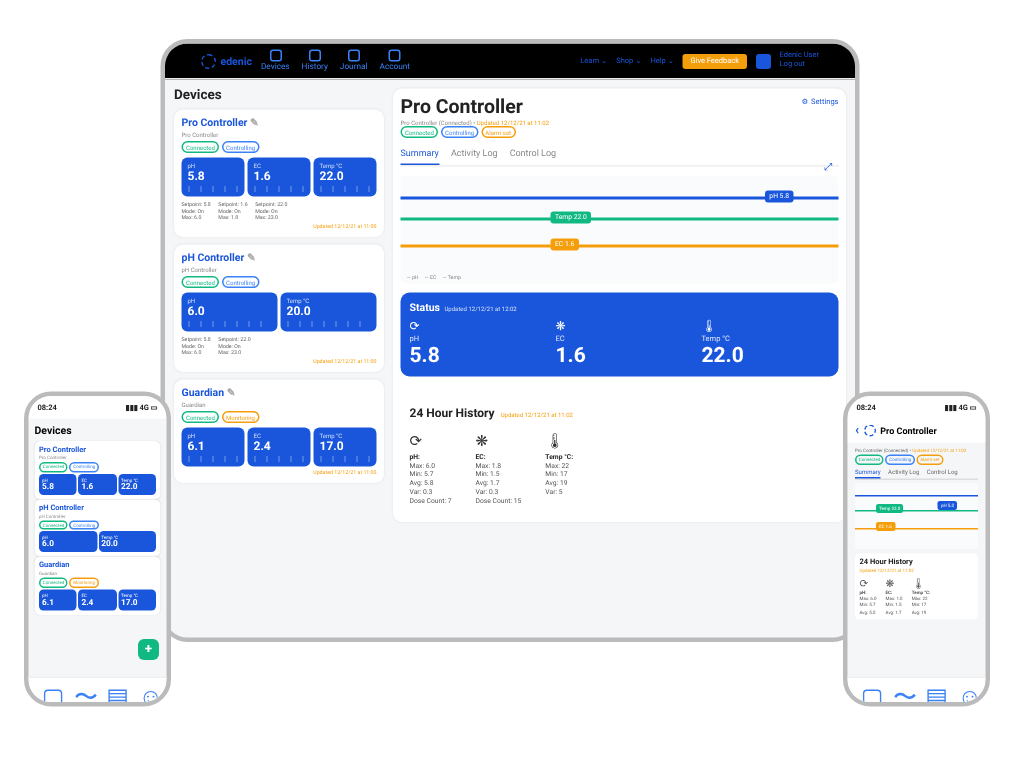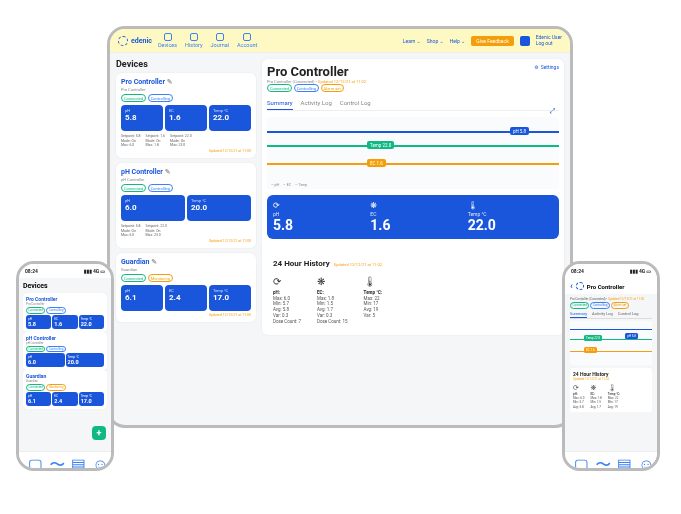--- a/index.html
+++ b/index.html
@@ -1,21 +1,21 @@
 <!DOCTYPE html>
 <html><head>
 <meta charset="utf-8">
 <style>
 *{box-sizing:border-box;margin:0;padding:0;font-family:-apple-system,BlinkMacSystemFont,"Segoe UI",Roboto,sans-serif}
 body{background:#fff;width:681px;height:514px;position:relative;overflow:hidden}
 .frame{position:absolute;border:3px solid #bbb;border-radius:18px;background:#f5f6f8;overflow:hidden}
 .tablet{width:466px;height:402px;left:107px;top:26px}
 .phone{width:98px;height:210px;left:16px;top:261px}
 .phoner{width:98px;height:210px;left:562px;top:261px}
-.tab-head{display:flex;align-items:center;padding:4px 8px;background:#fef9c3;border-bottom:1px solid #eee;font-size:7px}
+.tab-head{display:flex;align-items:center;padding:4px 24px;background:#000000;border-bottom:1px solid #eee;font-size:7px}
 .logo{display:flex;align-items:center;gap:3px;color:#1a56db;font-weight:700;margin-right:6px}
 .logo-icon{width:10px;height:10px;border:1.2px dashed #1a56db;border-radius:50%}
 .nav{display:flex;gap:8px;color:#3b82f6}
 .nav-item{display:flex;flex-direction:column;align-items:center;gap:1px;font-size:5.5px}
 .nav-ico{width:8px;height:8px;border:1px solid currentColor;border-radius:2px}
 .head-r{margin-left:auto;display:flex;align-items:center;gap:6px;font-size:5px;color:#1a56db}
 .feedback{background:#f59e0b;color:#fff;padding:2px 5px;border-radius:2px}
 .avatar{width:10px;height:10px;background:#1a56db;border-radius:2px}
 .userbox{display:flex;flex-direction:column;line-height:1.1}
 .tab-body{display:flex;gap:6px;padding:6px}
@@ -272,20 +272,24 @@
         <div class="clbl cl1">pH 5.8</div>
         <div class="clbl cl2">Temp 22.0</div>
         <div class="clbl cl3">EC 1.6</div>
         <div class="clegend" id="clegend">
             <span>— pH</span>
             <span>— EC</span>
             <span>— Temp</span>
           </div>
       </div>
       <div class="status">
+        <div class="st-h">
+            <span>Status</span> 
+            <span class="st-sub">Updated 12/12/21 at 12:02</span>
+          </div>
         <div class="st-row">
           <div class="st-m">
               <div class="st-ico">⟳</div>
               <div class="st-lbl">pH</div>
               <div class="st-val">5.8</div>
             </div>
           <div class="st-m">
               <div class="st-ico">❋</div>
               <div class="st-lbl">EC</div>
               <div class="st-val">1.6</div>

